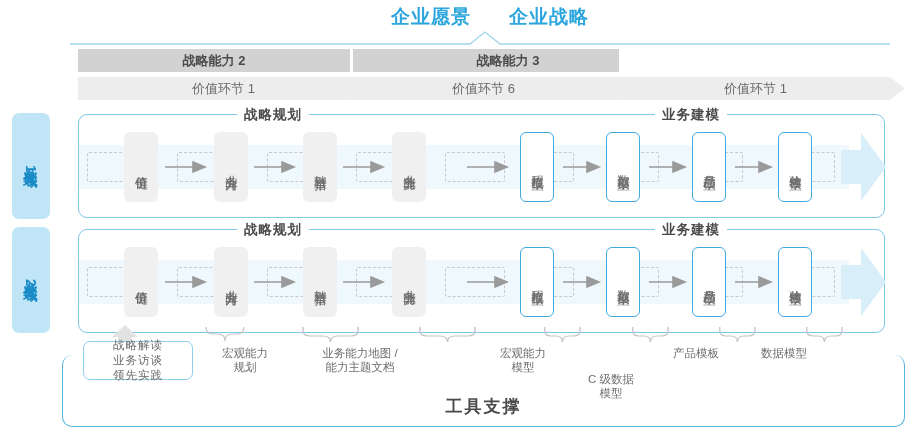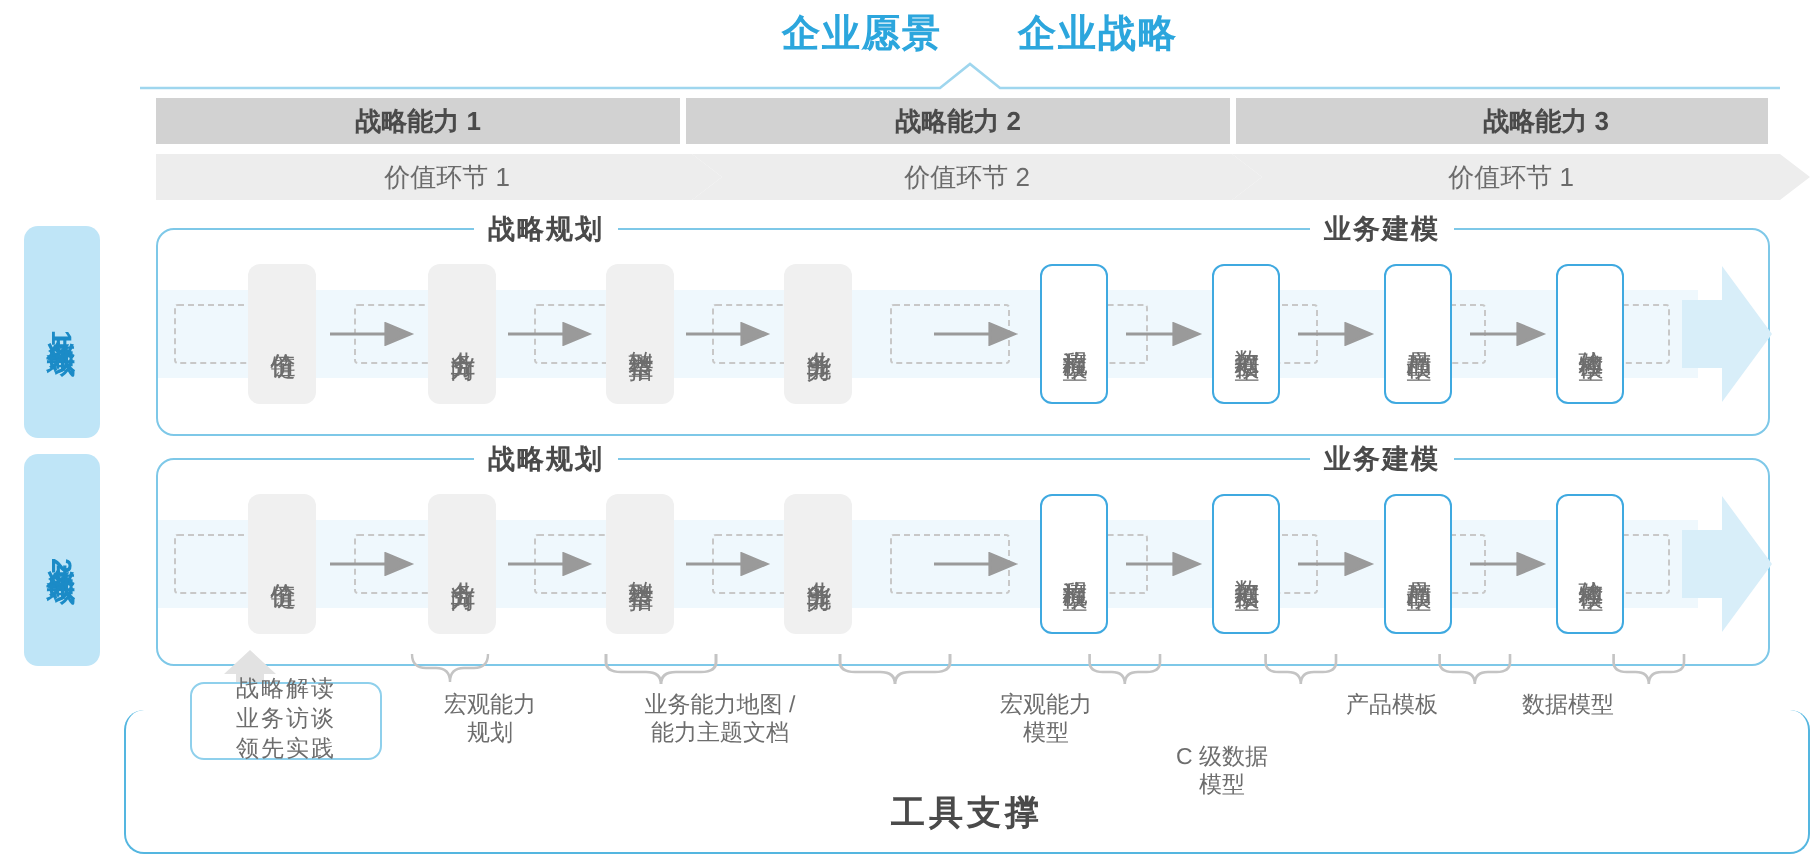--- a/index.html
+++ b/index.html
@@ -111,37 +111,34 @@
   <div class="top-titles">
     <span>企业愿景</span>
     <span>企业战略</span>
   </div>
 
   <svg class="bracket-svg" width="820" height="16" viewBox="0 0 820 16">
     <path d="M0 14 H400 L415 2 L430 14 H820" fill="none" stroke="#9fd6ee" stroke-width="1.3"></path>
   </svg>
 
   <div class="cap-row">
-    <div class="cap-cell" style="width:262px">
-      <span>战略能力 1</span>
-    </div>
     <div class="cap-cell" style="width:272px">
       <span>战略能力 2</span>
     </div>
     <div class="cap-cell" style="width:266px">
       <span>战略能力 3</span>
     </div>
   </div>
 
   <div class="val-row">
     <div class="val-chevron" style="left:0px; width:283px; clip-path: polygon(0 0, 268px 0, 283px 50%, 268px 100%, 0 100%); padding-left: 20px;">
       <span style="margin-right:12px">价值环节 1</span>
     </div>
     <div class="val-chevron" style="left:268px; width:285px; clip-path: polygon(0 0, 270px 0, 285px 50%, 270px 100%, 0 100%, 15px 50%);">
-      <span style="margin-right:10px">价值环节 2</span>
+      <span style="margin-right:10px">价值环节 6</span>
     </div>
     <div class="val-chevron" style="left:538px; width:289px; clip-path: polygon(0 0, 274px 0, 289px 50%, 274px 100%, 0 100%, 15px 50%);">
       <span style="margin-right:10px">价值环节 1</span>
     </div>
   </div>
 
   <div class="domain-tag" style="top:113px; height:106px">
     <span>业务领域</span>
     <span class="num">1</span>
   </div>
@@ -299,21 +296,21 @@
 
     <path d="M146 2 q0 7 7 7 H158 q7 0 7 7 q0-7 7-7 H177 q7 0 7-7" fill="none" stroke="#c4c4c4" stroke-width="1.2" transform="translate(0,0) scale(1.0)"></path>
     <path d="M148 2 v4 q0 5 6 5 h10 q6 0 6 6 q0-6 6-6 h10 q6 0 6-5 v-4" fill="none" stroke="#c4c4c4" stroke-width="1.2" transform="translate(58,0) scale(1.25,1)"></path>
     <path d="M148 2 v4 q0 5 6 5 h10 q6 0 6 6 q0-6 6-6 h10 q6 0 6-5 v-4" fill="none" stroke="#c4c4c4" stroke-width="1.2" transform="translate(175,0) scale(1.25,1)"></path>
     <path d="M148 2 v4 q0 5 6 5 h4 q6 0 6 6 q0-6 6-6 h4 q6 0 6-5 v-4" fill="none" stroke="#c4c4c4" stroke-width="1.2" transform="translate(322,0) scale(1.1,1)"></path>
     <path d="M148 2 v4 q0 5 6 5 h4 q6 0 6 6 q0-6 6-6 h4 q6 0 6-5 v-4" fill="none" stroke="#c4c4c4" stroke-width="1.2" transform="translate(410,0) scale(1.1,1)"></path>
     <path d="M148 2 v4 q0 5 6 5 h4 q6 0 6 6 q0-6 6-6 h4 q6 0 6-5 v-4" fill="none" stroke="#c4c4c4" stroke-width="1.2" transform="translate(497,0) scale(1.1,1)"></path>
     <path d="M148 2 v4 q0 5 6 5 h4 q6 0 6 6 q0-6 6-6 h4 q6 0 6-5 v-4" fill="none" stroke="#c4c4c4" stroke-width="1.2" transform="translate(584,0) scale(1.1,1)"></path>
   </svg>
 
-  <div class="foot-box" style="left:95px; top:341px; width:96px; height:39px;">
+  <div class="foot-box" style="left:83px; top:341px; width:110px; height:39px;">
     <span>战略解读</span>
     <span>业务访谈</span>
     <span>领先实践</span>
   </div>
 
   <div class="foot-note" style="left:300px; top:346px; width:120px;">
     <div>业务能力地图 /</div>
     <div>能力主题文档</div>
   </div>
   <div class="foot-note" style="left:205px; top:346px; width:80px;">

